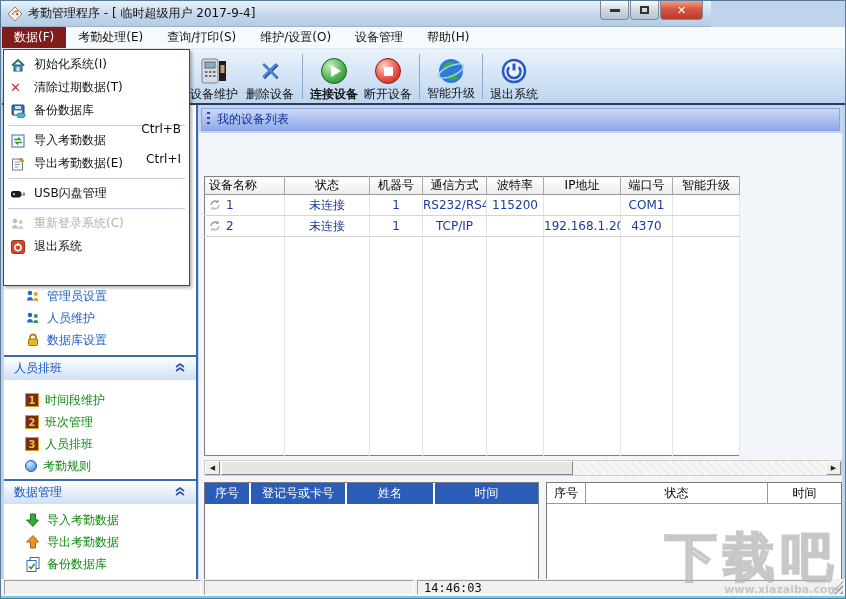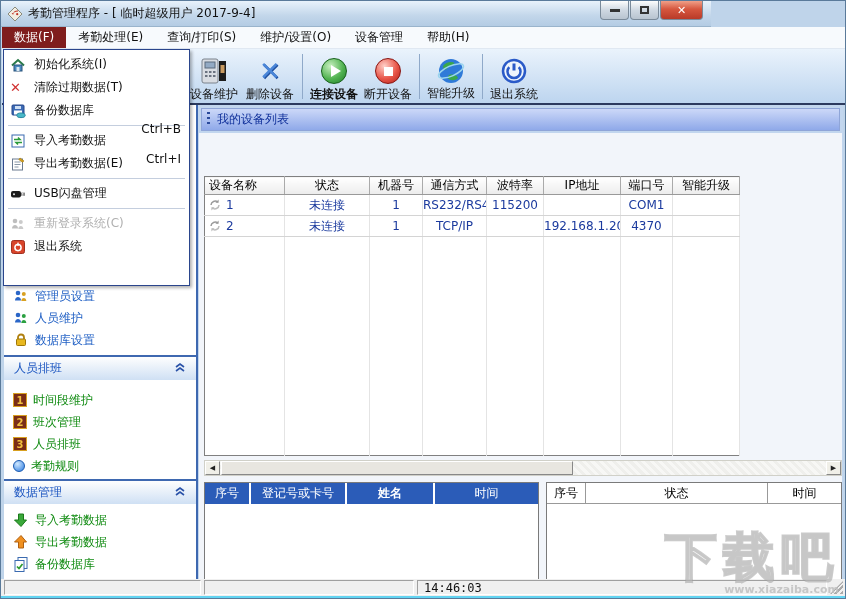--- a/index.html
+++ b/index.html
@@ -40,21 +40,21 @@
   .circ { width:26px; height:26px; border-radius:50%; display:flex; align-items:center; justify-content:center; }
   .circ.green { background:radial-gradient(circle at 35% 30%,#c8f0c0,#52b352 55%,#1f7d28); border:1px solid #156018; }
   .circ.red { background:radial-gradient(circle at 35% 30%,#ffd0c8,#e85548 55%,#b01f18); border:1px solid #8a1410; }
   .play-tri { width:0; height:0; border-left:10px solid #fff; border-top:6px solid transparent; border-bottom:6px solid transparent; margin-left:3px; }
   .stop-sq { width:9px; height:9px; background:#fff; }
 
   
   .sidebar { position:absolute; left:3px; top:104px; width:194px; height:474px; background:#fff;
     border-right:2px solid #3e68b0; overflow:hidden; }
   .sb-group { position:absolute; left:0; width:100%; }
-  .sb-item { height:22px; display:flex; align-items:center; padding-left:9px; gap:6px; white-space:nowrap; }
+  .sb-item { height:22px; display:flex; align-items:center; padding-left:21px; gap:6px; white-space:nowrap; }
   .sb-item.blue { color:#1f5fc4; }
   .sb-item.green { color:#0f8a10; }
   .sb-header { position:absolute; left:0; width:100%; height:25px; border-top:2px solid #3e68b0;
     background:linear-gradient(#fefefe,#cfe0f4); color:#1b55c0; display:flex; align-items:center;
     padding:0 10px; }
   .sb-header .chev { margin-left:auto; }
   .numicon { width:14px; height:14px; background:#7a2d16; border:1px solid #d8a020; color:#f0c040;
     font-size:10px; font-weight:bold; display:flex; align-items:center; justify-content:center; }
   .dot-blue { width:12px; height:12px; border-radius:50%; border:1px solid #1a5ab0;
     background:radial-gradient(circle at 35% 30%,#cfe8ff,#2a7ae0); }
@@ -400,21 +400,21 @@
       <div class="hscroll" style="left:5px; top:327px; width:638px;">
         <div class="sc-arrow" style="left:0;">◀</div>
         <div class="sc-thumb" style="left:16px; width:352px;"></div>
         <div class="sc-arrow" style="right:0;">▶</div>
       </div>
 
       <div class="btable" style="left:5px; width:335px;">
         <div class="rec-head">
           <div class="hc" style="width:46px;">序号</div>
           <div class="hc" style="width:96px;">登记号或卡号</div>
-          <div class="hc" style="width:88px;font-weight:bold;">姓名</div>
+          <div class="hc" style="width:88px;">姓名</div>
           <div class="hc" style="flex:1;">时间</div>
         </div>
         <div class="hscroll">
           <div class="sc-arrow" style="left:0;">◀</div>
           <div class="sc-thumb" style="left:16px; width:205px;"></div>
           <div class="sc-arrow" style="right:0;">▶</div>
         </div>
       </div>
 
       <div class="btable" style="left:347px; width:296px;">

